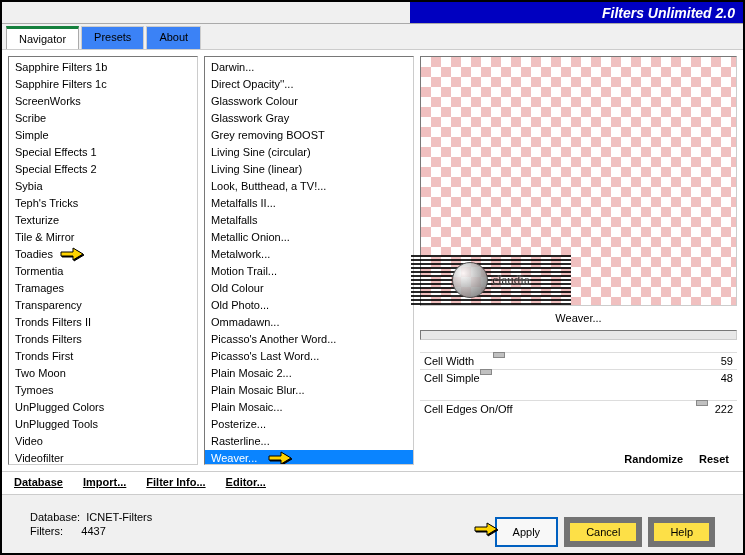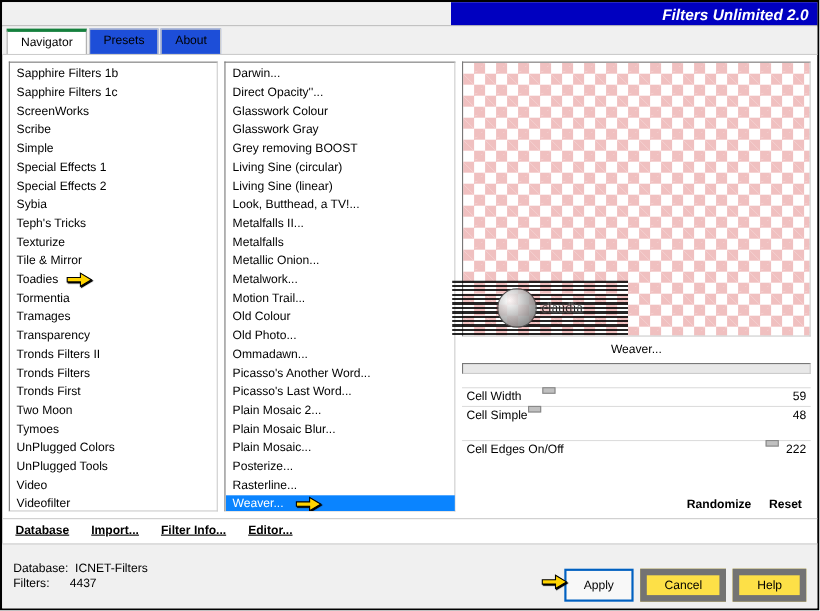--- a/index.html
+++ b/index.html
@@ -1,21 +1,21 @@
 <!DOCTYPE html>
 <html><head>
 <meta charset="utf-8">
 <style>
   * { box-sizing: border-box; margin: 0; padding: 0; }
   body { font-family: Arial, Helvetica, sans-serif; font-size: 11px; background: #fff; }
   .window { width: 745px; height: 555px; border: 2px solid #000; background: #fff; display: flex; flex-direction: column; }
   .titlebar { height: 22px; background: linear-gradient(to right, #f0f0f0 0%, #f0f0f0 55%, #0000c0 55%, #0000c0 100%); display: flex; align-items: center; justify-content: flex-end; padding-right: 8px; border-bottom: 1px solid #aaa; }
   .titlebar span { color: #fff; font-style: italic; font-weight: bold; font-size: 14px; }
   .tabs { display: flex; background: #f0f0f0; padding: 2px 4px 0 4px; border-bottom: 1px solid #ccc; }
-  .tab { padding: 4px 12px; font-size: 11px; border: 1px solid #ccc; border-bottom: none; margin-right: 2px; background: #1d4ed8; cursor: pointer; }
+  .tab { padding: 4px 12px; font-size: 11px; border: 1px solid #ccc; border-bottom: none; margin-right: 2px; background: #3b82f6; cursor: pointer; }
   .tab.active { background: #fff; border-top: 3px solid #15803d; border-left: 1px solid #aaa; border-right: 1px solid #aaa; }
   .main { flex: 1; display: flex; padding: 6px; gap: 6px; overflow: hidden; }
   .listcol { position: relative; border: 1px inset #ccc; background: #fff; overflow: hidden; display: flex; }
   .listcol.left { width: 190px; }
   .listcol.mid { width: 210px; }
   .listbox { flex: 1; overflow-y: scroll; padding: 2px 0; }
   .listbox::-webkit-scrollbar { width: 16px; }
   .listbox::-webkit-scrollbar-track { background: #e8e8e8; }
   .listbox::-webkit-scrollbar-thumb { background: #c0c0c0; border: 1px solid #999; }
   .listitem { padding: 1px 6px; font-size: 11px; white-space: nowrap; cursor: pointer; line-height: 15px; }
@@ -36,21 +36,21 @@
   .sliders { margin-top: 8px; }
   .sliderrow { display: flex; align-items: center; justify-content: space-between; padding: 2px 4px; border-top: 1px solid #ddd; font-size: 11px; position: relative; }
   .sliderlabel { flex: 1; }
   .sliderval { width: 40px; text-align: right; }
   .sliderthumb { position: absolute; top: -1px; width: 12px; height: 6px; background: #c0c0c0; border: 1px solid #888; }
   .rrbuttons { display: flex; justify-content: flex-end; gap: 16px; padding: 8px 8px 0 0; font-size: 11px; font-weight: bold; }
   .rrbuttons span { cursor: pointer; }
   .midbuttons { display: flex; gap: 20px; padding: 4px 12px 6px 12px; font-size: 11px; font-weight: bold; border-top: 1px solid #ccc; }
   .midbuttons span { text-decoration: underline; cursor: pointer; }
   .midbuttons .nounder { text-decoration: none; }
-  .footer { background: #f0f0f0; padding: 6px 10px; display: flex; justify-content: space-between; align-items: center; border-top: 1px solid #ccc; }
+  .footer { background: #f0f0f0; padding: 6px 28px; display: flex; justify-content: space-between; align-items: center; border-top: 1px solid #ccc; }
   .footinfo { font-size: 11px; line-height: 14px; }
   .footbuttons { display: flex; gap: 6px; margin-top: 16px; }
   .btn { padding: 3px 16px; font-size: 11px; border: 6px solid #737373; background: #fde047; cursor: pointer; }
   .btn.primary { border: 2px solid #0060c0; background: #f8f8f8; }
   
   .pointer { position: absolute; width: 26px; height: 20px; pointer-events: none; z-index: 10; }
   .pointer svg { filter: drop-shadow(1px 1px 0 #000); }
   .watermark { position: absolute; left: 411px; top: 255px; z-index: 20; pointer-events: none; opacity: 0.85; }
   .watermark .bars { width: 160px; height: 50px; background: repeating-linear-gradient(#000 0 2px, transparent 2px 4px); display: flex; align-items: center; justify-content: center; }
   .watermark .globe { width: 36px; height: 36px; border-radius: 50%; background: radial-gradient(circle at 30% 30%, #fff, #aaa, #555); border: 1px solid #333; }

